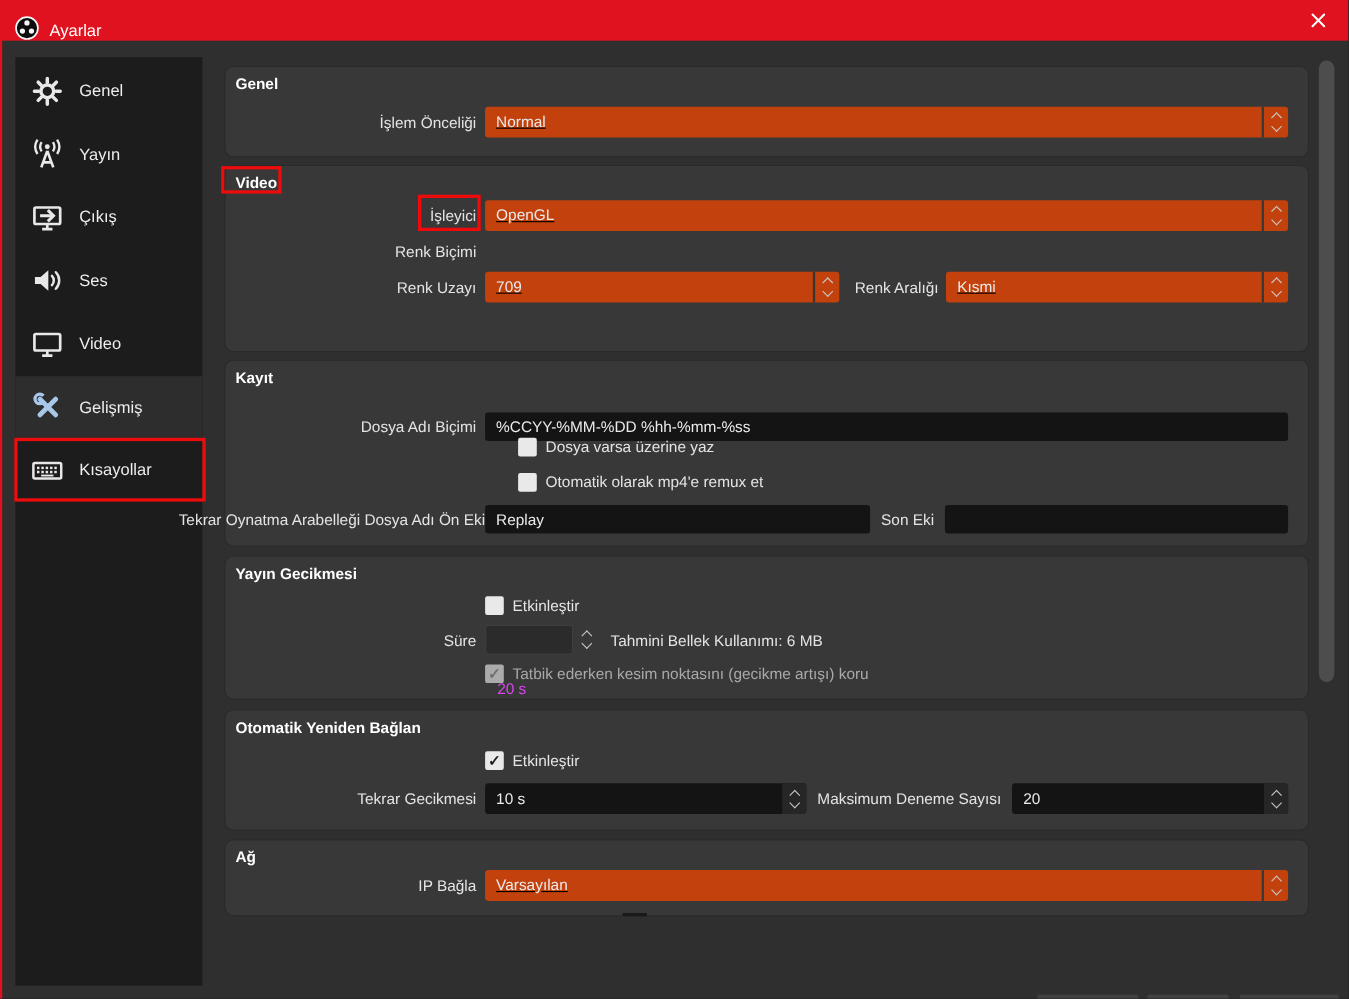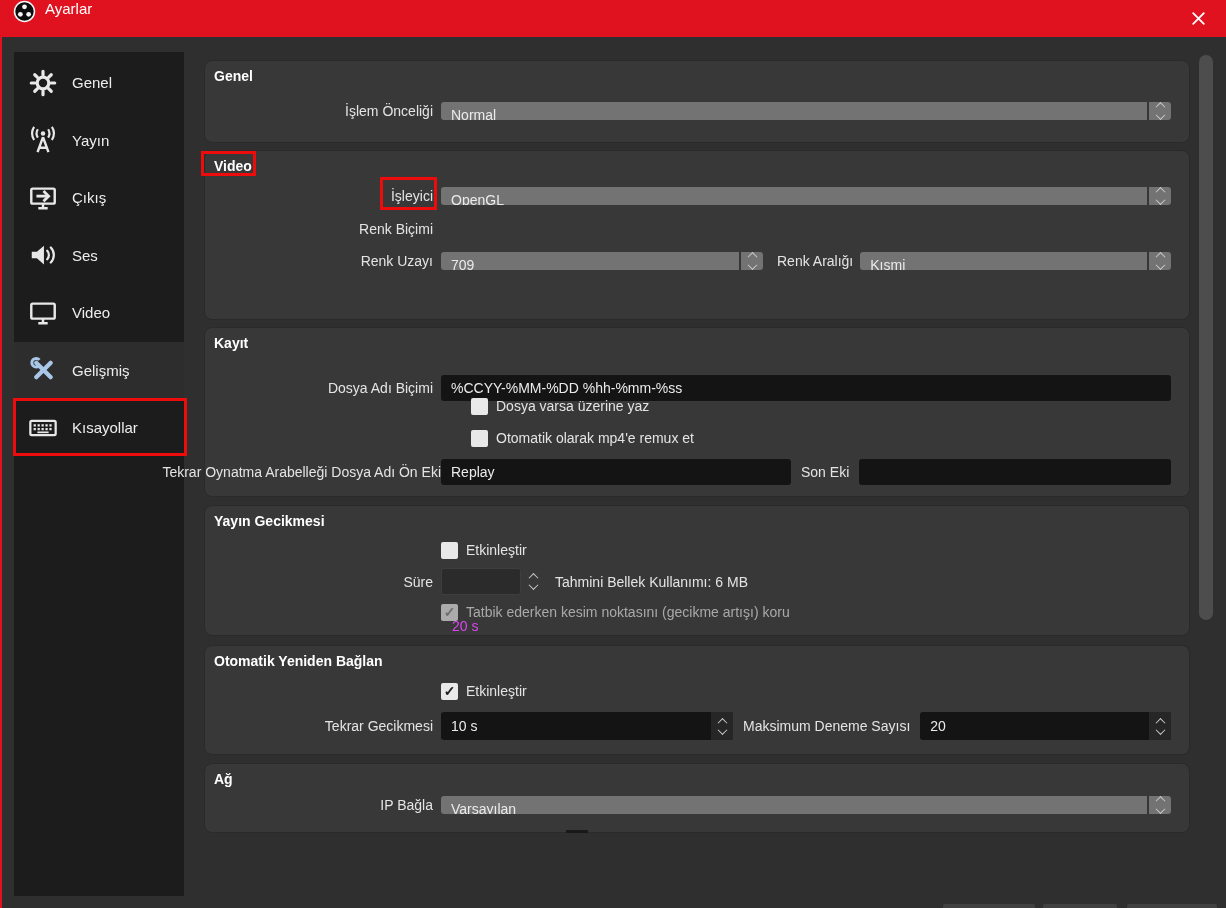--- a/index.html
+++ b/index.html
@@ -1,20 +1,20 @@
 <!DOCTYPE html>
 <html><head>
 <meta charset="utf-8">
 <style>
   html,body{margin:0;padding:0;background:#232323;}
   *{box-sizing:border-box;font-family:"Liberation Sans",sans-serif;}
   .window{position:relative;width:1226px;height:908px;background:#2f2f2f;overflow:hidden;}
 
   
-  .titlebar{position:absolute;left:0;top:0;width:100%;height:37px;background:#e0121f;display:flex;align-items:flex-start;padding-left:13px;}
+  .titlebar{position:absolute;left:0;top:0;width:100%;height:37px;background:#e0121f;display:flex;align-items:flex-end;padding-left:13px;}
   .titlebar .title-text{color:#ffffff;font-size:15px;margin-left:9px;}
   .close-btn{position:absolute;right:8px;top:0;width:40px;height:37px;display:flex;align-items:center;justify-content:center;cursor:pointer;}
 
   .left-red{position:absolute;left:0;top:0;width:2px;height:100%;background:#e0121f;z-index:50;}
 
   
   .sidebar{position:absolute;left:14px;top:52px;width:170px;height:844px;background:#1c1c1c;padding-top:2px;}
   .side-item{height:57.5px;display:flex;align-items:center;padding-left:12px;cursor:pointer;}
   .side-item.sel{background:#2d2d2d;}
   .side-icon{width:34px;height:34px;display:flex;align-items:center;justify-content:center;flex:none;}
@@ -23,21 +23,21 @@
   
   .gbox{position:absolute;left:204px;width:986px;background:#383838;border:1px solid #2a2a2a;border-radius:8px;}
   .gtitle{position:absolute;left:9px;top:7px;color:#ffffff;font-size:14px;font-weight:bold;}
   .row{position:absolute;left:8px;right:18px;height:26px;display:flex;align-items:center;}
   .lbl{flex:none;width:220px;text-align:right;margin-right:8px;color:#e4e4e4;font-size:14px;white-space:nowrap;}
   .row.abslbl .lbl{position:absolute;width:auto;right:calc(100% - 228px);margin:0;}
   .row.abslbl > .first{margin-left:228px;}
   .inline-lbl{color:#e4e4e4;font-size:14px;white-space:nowrap;}
 
   
-  .combo{flex:1;min-width:0;height:18px;background:#737373;border-radius:3px;display:flex;align-items:stretch;cursor:pointer;}
+  .combo{flex:1;min-width:0;height:28px;background:#c2410c;border-radius:3px;display:flex;align-items:stretch;cursor:pointer;text-decoration:underline;}
   .combo-val{flex:1;line-height:26px;padding-left:10px;color:#ebebeb;font-size:14px;overflow:hidden;white-space:nowrap;}
   .combo-spin{width:24px;border-left:2px solid #363636;display:flex;flex-direction:column;align-items:center;justify-content:center;gap:4px;}
 
   
   .chev{width:7px;height:7px;flex:none;}
   .chev.up{border-left:1.6px solid #c9c9c9;border-top:1.6px solid #c9c9c9;transform:rotate(45deg) translate(1px,1px);}
   .chev.down{border-right:1.6px solid #c9c9c9;border-bottom:1.6px solid #c9c9c9;transform:rotate(45deg) translate(-1px,-1px);}
 
   
   .tinput{height:26px;background:#141414;border-radius:3px;line-height:26px;padding:0 10px;color:#ebebeb;font-size:14px;white-space:nowrap;overflow:hidden;}

